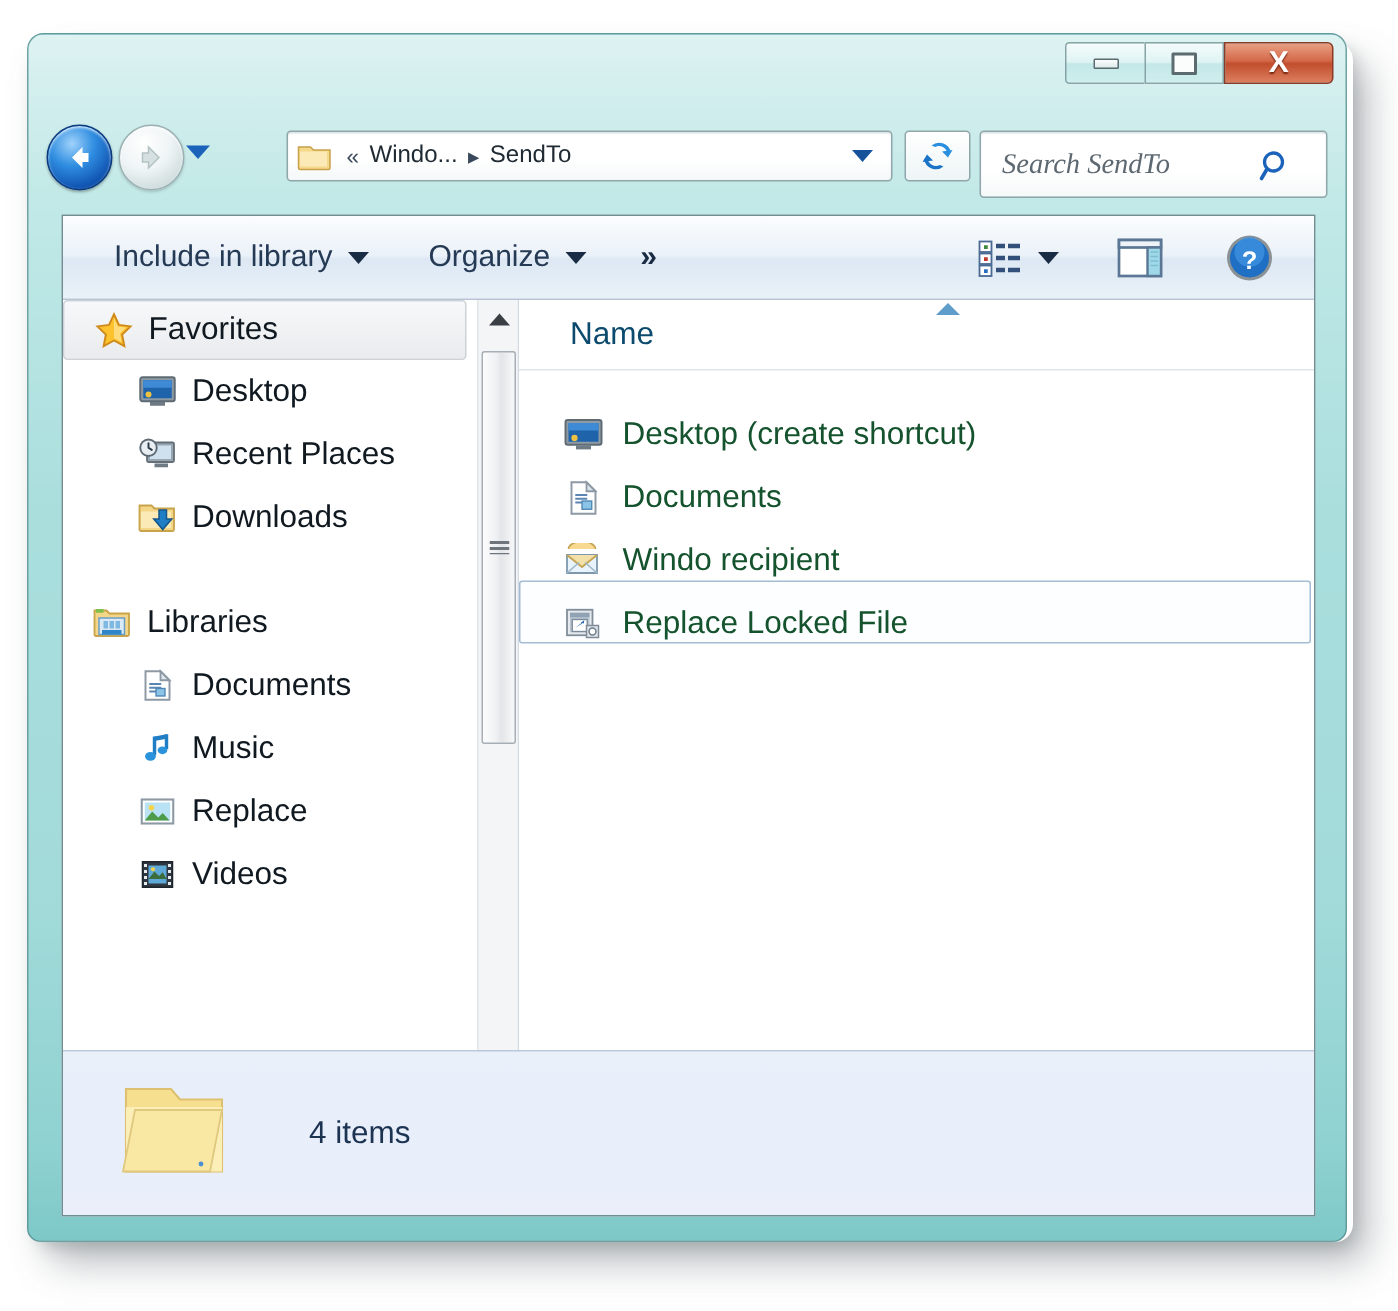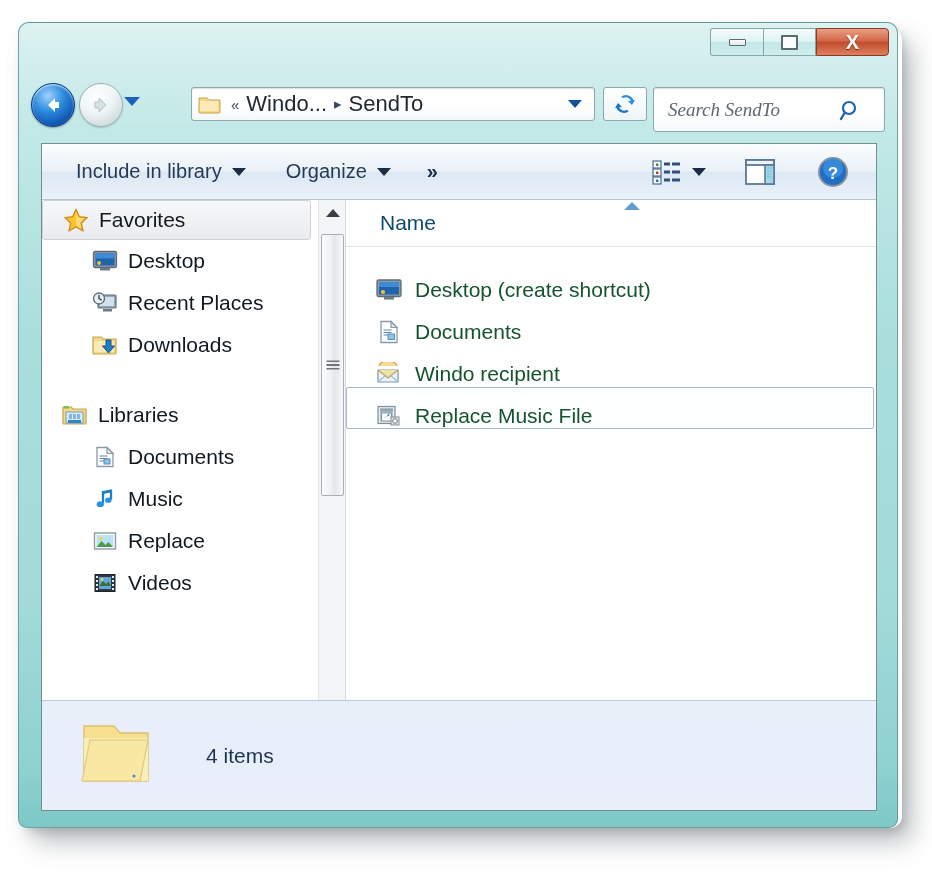--- a/index.html
+++ b/index.html
@@ -154,21 +154,21 @@
     left: 172px; top: 12px;
     width: 404px; height: 34px;
     background: linear-gradient(180deg,#ffffff 0%,#ffffff 55%,#f4f8f9 100%);
     border: 1px solid #8fa6aa;
     border-radius: 3px;
     box-sizing: border-box;
     display: flex; align-items: center;
     box-shadow: inset 0 1px 1px rgba(150,170,175,0.35);
   }
   .crumb {
-    font-size: 22px;
+    font-size: 16px;
     color: #202a33;
     padding: 0 2px;
     white-space: nowrap;
   }
   .crumb-sep {
     font-size: 15px;
     color: #39485a;
     padding: 0 5px;
   }
   #crumb-folder-icon {
@@ -749,21 +749,21 @@
                 <svg width="28" height="24" viewBox="0 0 28 24">
                   <rect x="3" y="2.5" width="17" height="17" fill="#e6eaee" stroke="#818e99" stroke-width="1.2"></rect>
                   <rect x="5" y="4.5" width="13" height="13" fill="#b9c6d2"></rect>
                   <path d="M5 4.5 h13 v3 h-13 Z" fill="#8fa3b4"></path>
                   <rect x="6.5" y="9" width="10" height="8" fill="#ffffff" stroke="#7c8c9a" stroke-width="0.9"></rect>
                   <path d="M8.5 14.5 l5 -3 l-1.5 -0.2 l2.5 -1.8 l-0.3 2.2 l-1.3 -0.5 Z" fill="#1f63ab"></path>
                   <rect x="16" y="13" width="8" height="8" fill="#dfe5ea" stroke="#808d98" stroke-width="1"></rect>
                   <circle cx="20" cy="17" r="2.3" fill="#ffffff" stroke="#6e7d89" stroke-width="1"></circle>
                 </svg>
               </span>
-              <span>Replace Music File</span>
+              <span>Replace Locked File</span>
             </div>
           </div>
 
           <div id="list-hscroll">
             <div class="hsb-arrow left">
               <span class="tri-left"></span>
             </div>
             <div id="list-hthumb">
               <span class="grip-v"></span>
             </div>

